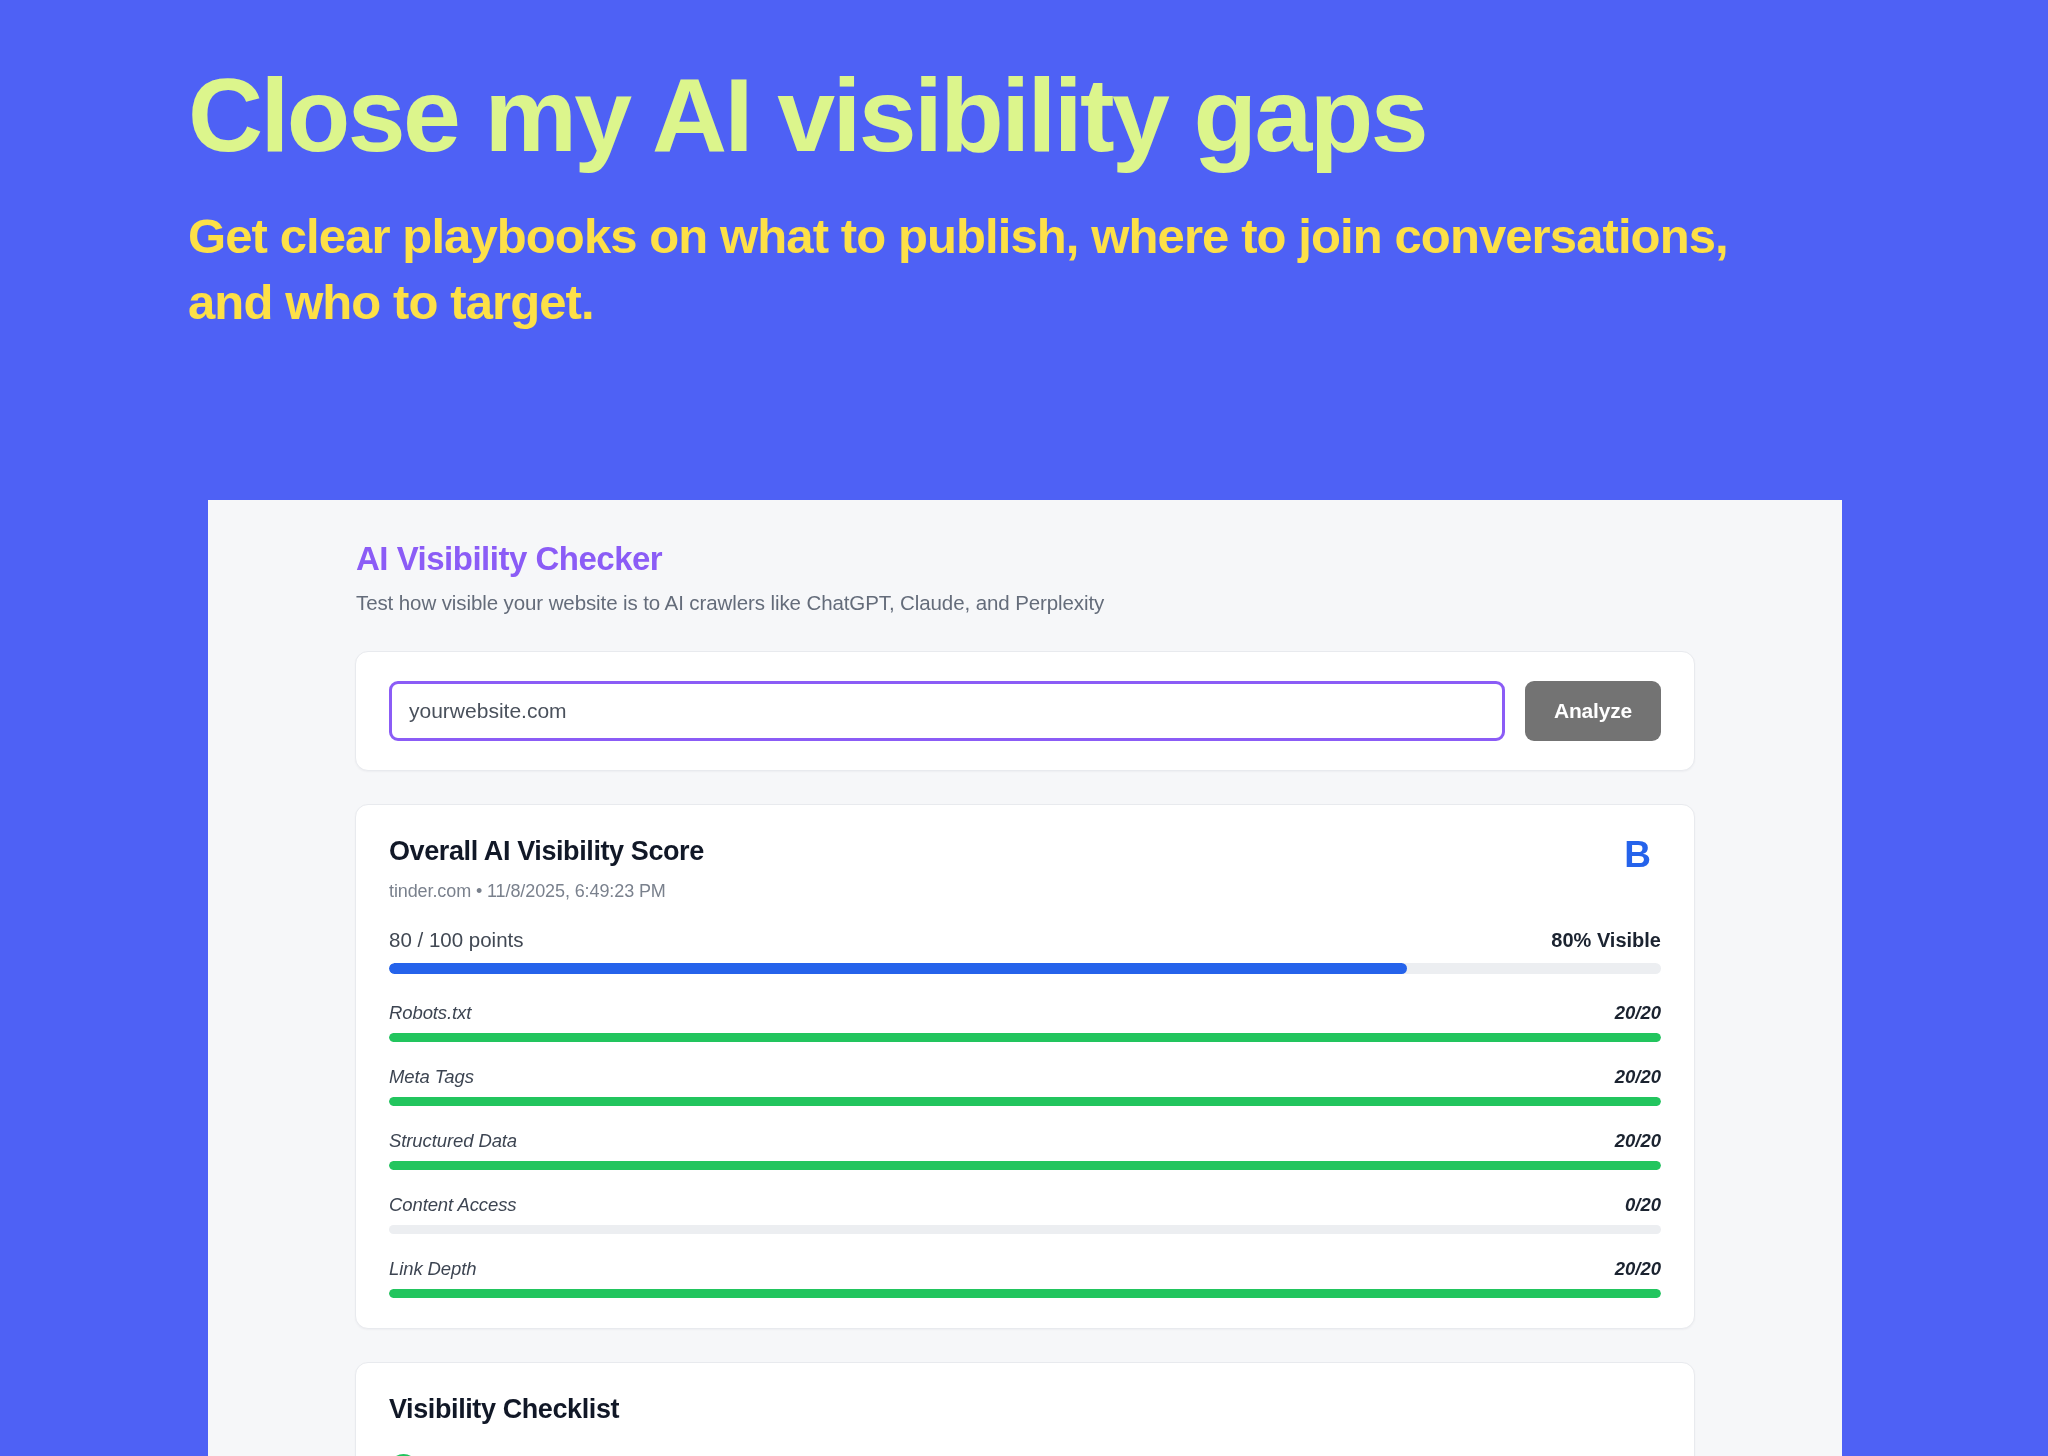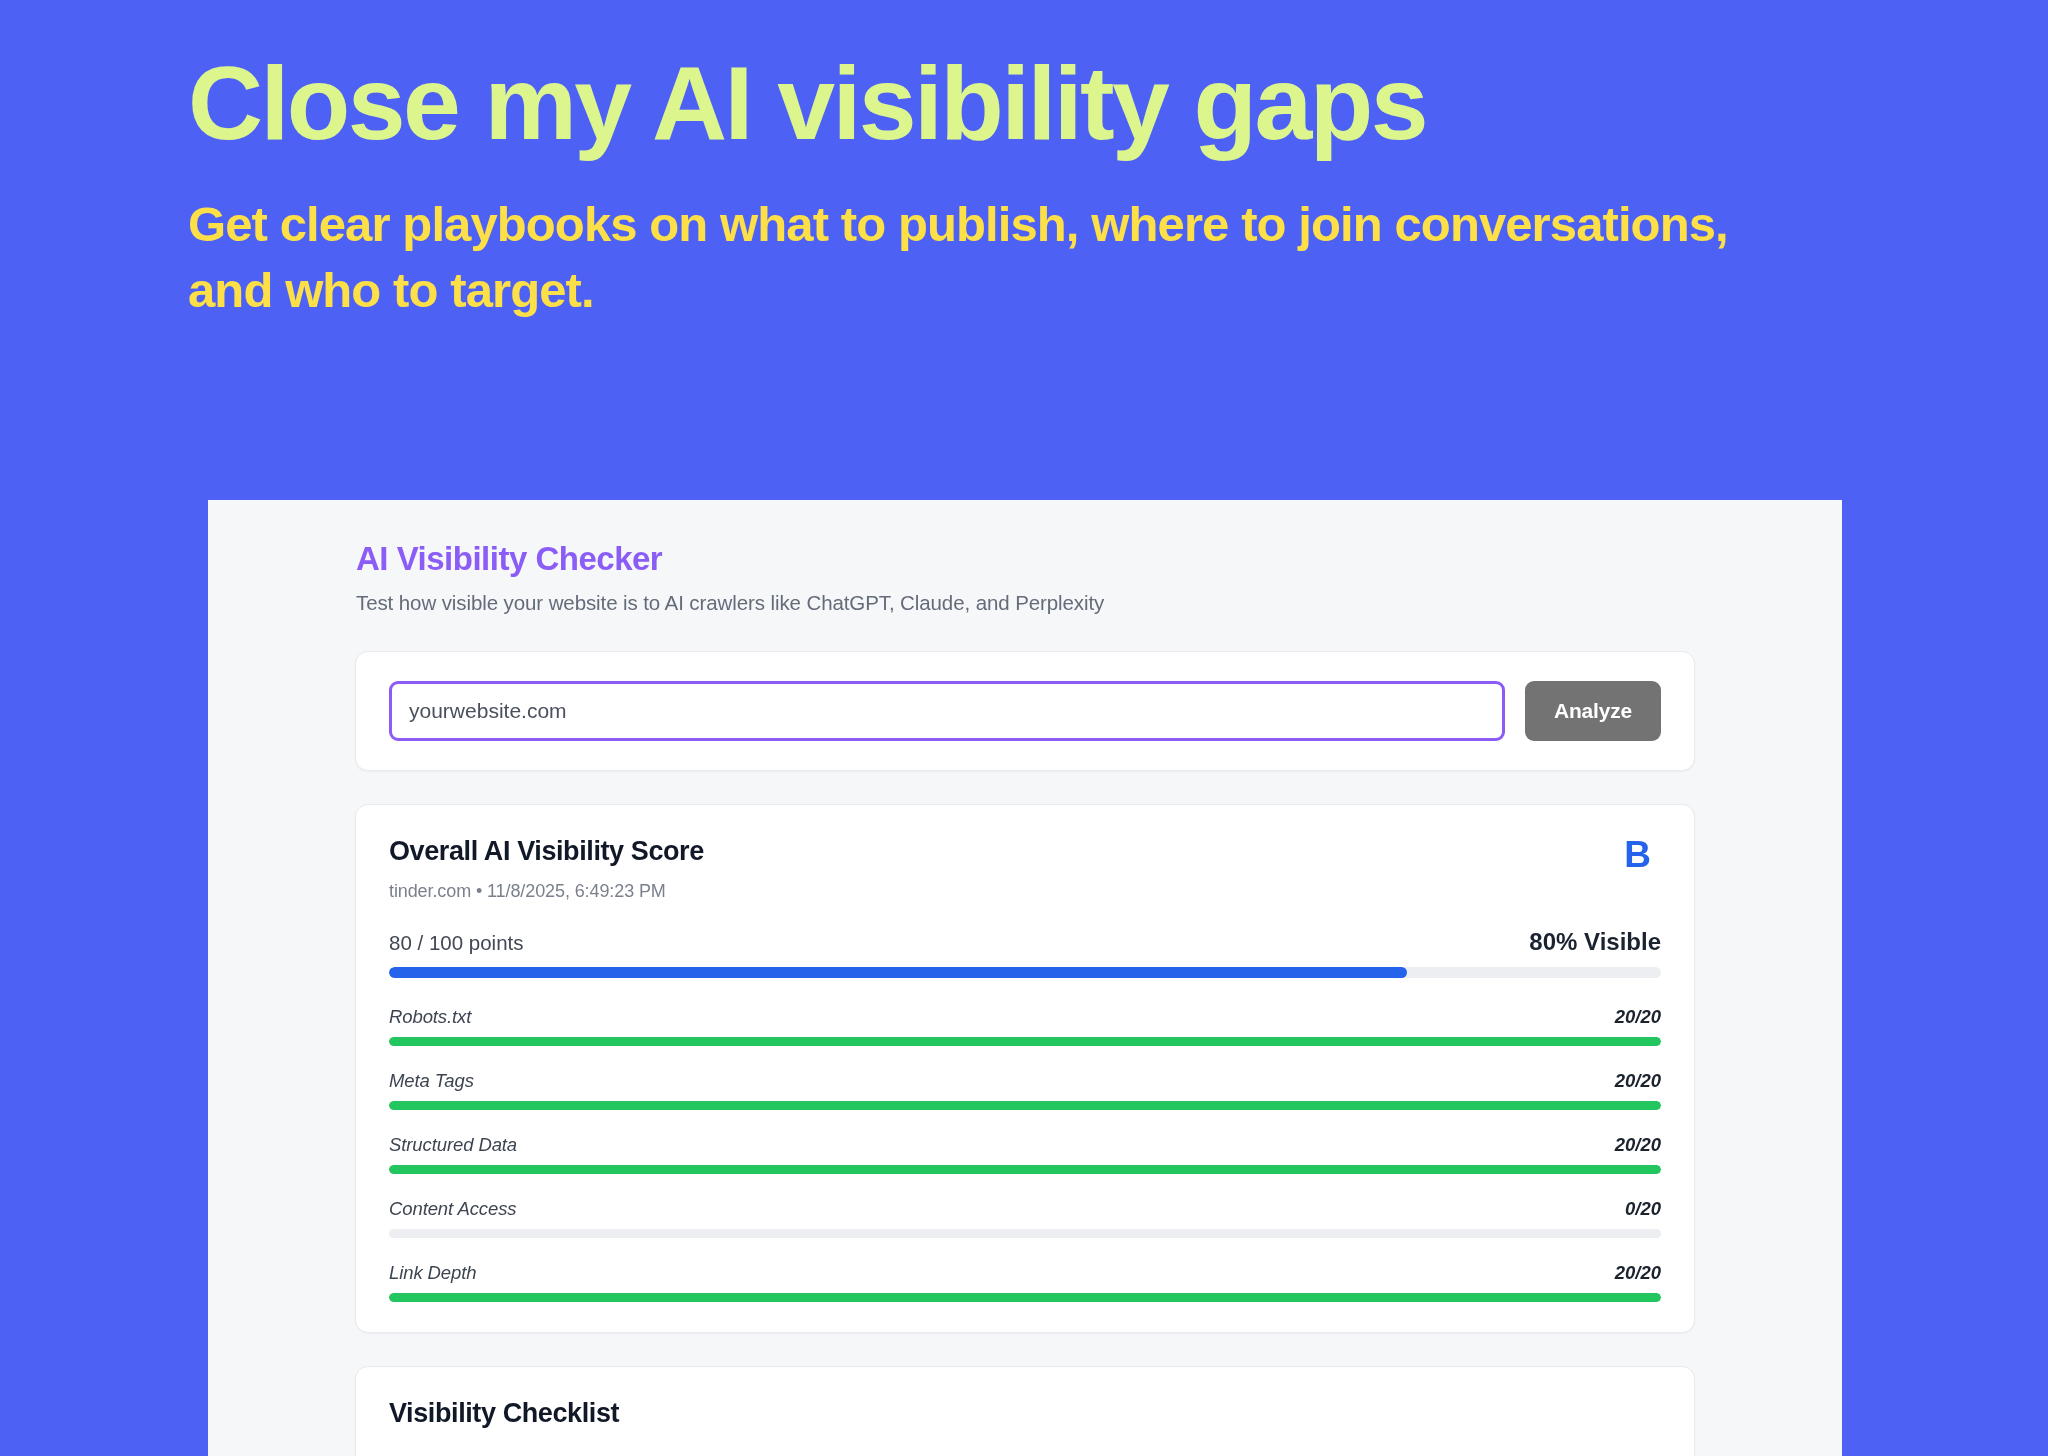--- a/index.html
+++ b/index.html
@@ -21,21 +21,21 @@
     position: relative;
     width: 2048px;
     height: 1456px;
     background: #4e61f5;
   }
 
   
   .hero {
     position: absolute;
     left: 188px;
-    top: 48px;
+    top: 60px;
     width: 1680px;
   }
 
   .hero-title {
     font-size: 104px;
     line-height: 1.06;
     font-weight: 700;
     letter-spacing: -2.6px;
     color: #dcf58c;
     white-space: nowrap;
@@ -171,21 +171,21 @@
     align-items: baseline;
     justify-content: space-between;
   }
 
   .score-points {
     font-size: 20.5px;
     color: #414853;
   }
 
   .score-visible {
-    font-size: 24px;
+    font-size: 20px;
     font-weight: 700;
     color: #1b2330;
   }
 
   .track {
     margin-top: 11px;
     height: 11px;
     width: 100%;
     background: #eceef1;
     border-radius: 99px;

